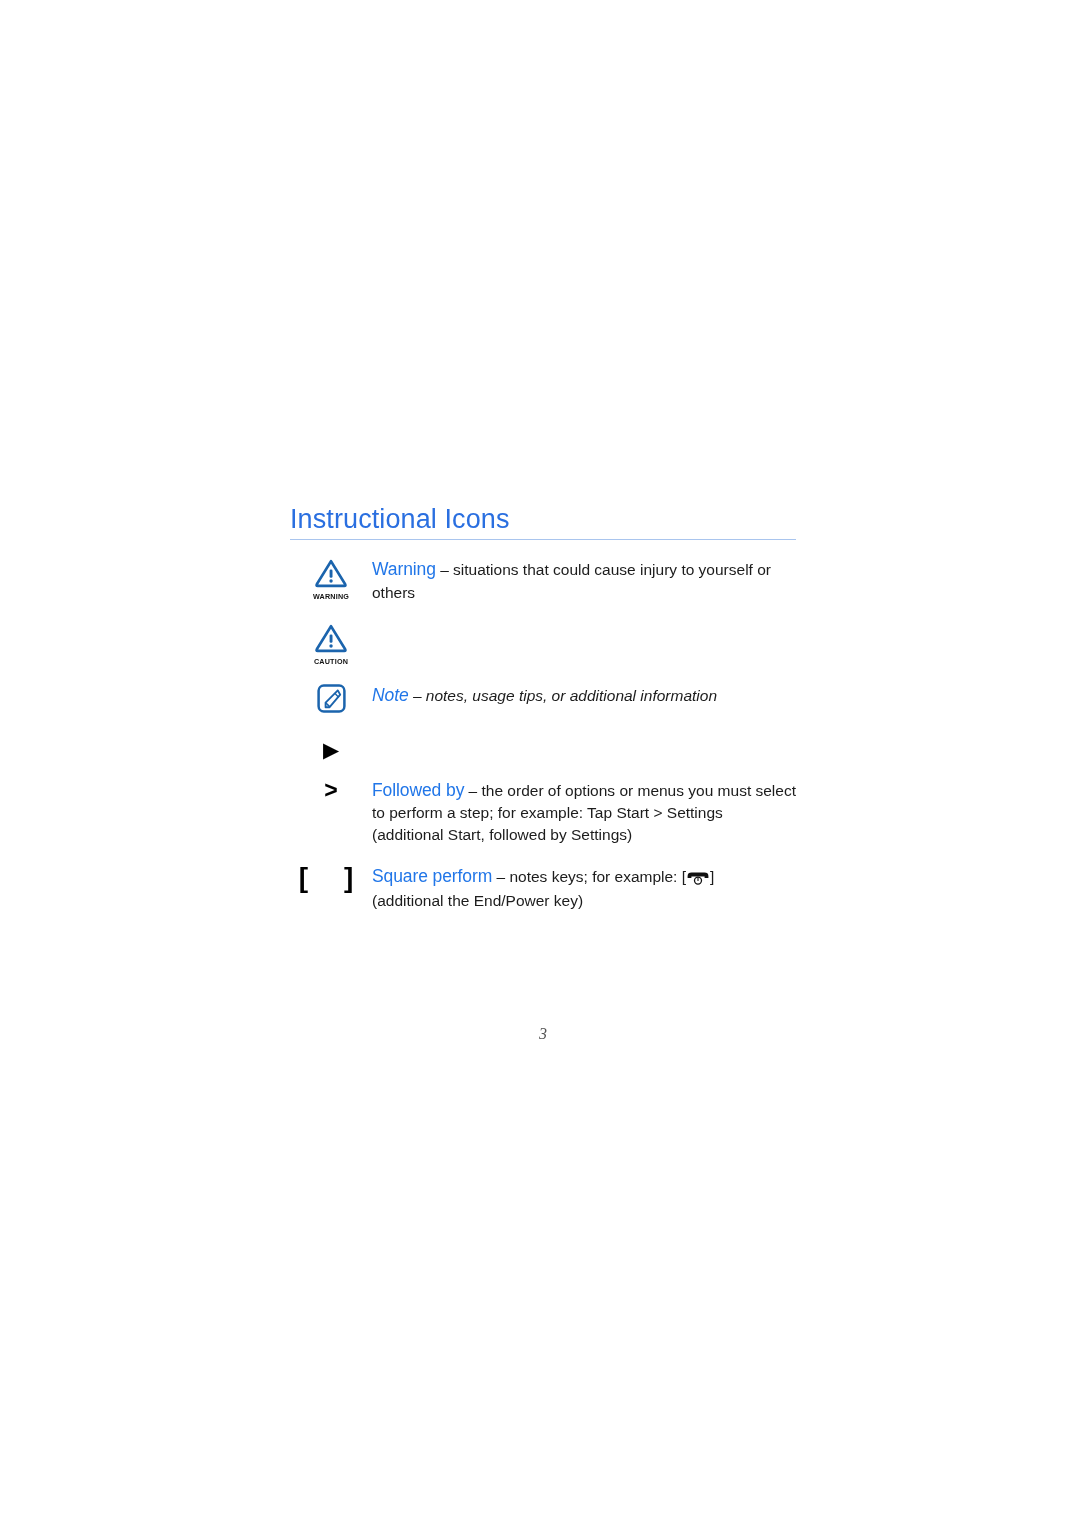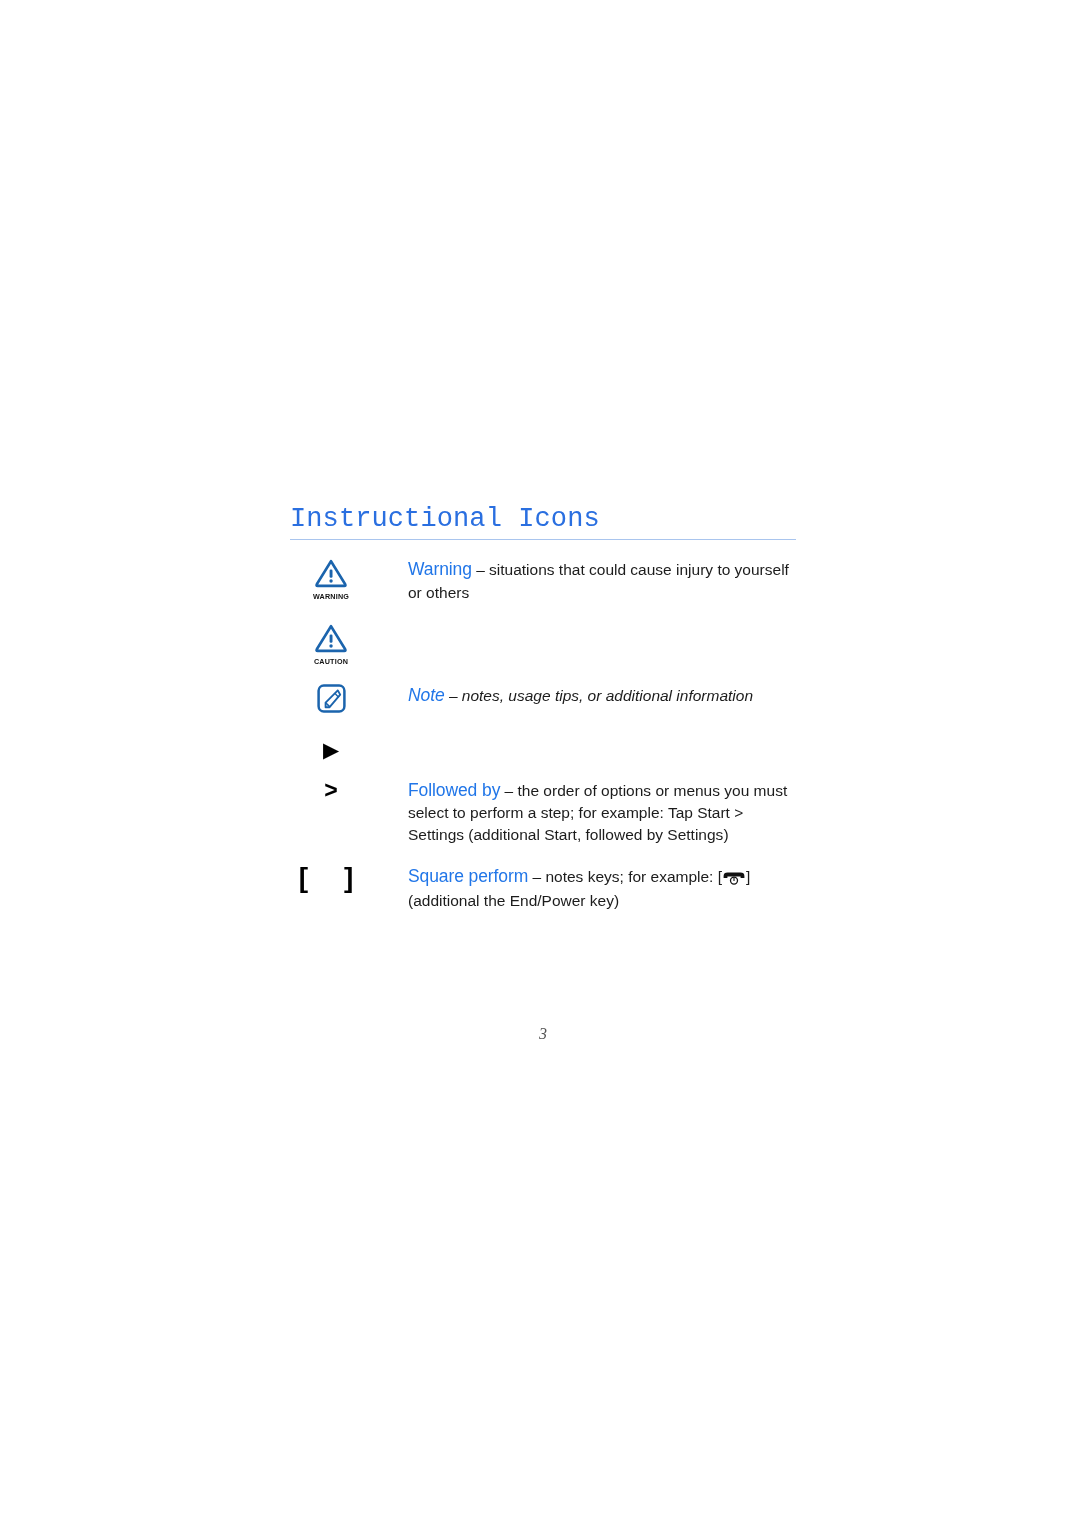--- a/index.html
+++ b/index.html
@@ -18,21 +18,21 @@
   
   .page {
     position: absolute;
     left: 290px;
     top: 505px;
     width: 506px;
   }
 
   
   .section-title {
-    font-family: Liberation Mono, monospace;
+    font-family: Liberation Sans, sans-serif;
     font-size: 27px;
     font-weight: 400;
     color: #2a6fe0;
     letter-spacing: 0.1px;
     line-height: 1.05;
     margin: 0;
     padding: 0 0 6px 0;
   }
   .title-rule {
     height: 1px;
@@ -67,21 +67,20 @@
   }
   .icon-cell.glyph {
     padding-top: 1px;
   }
   .row-text {
     flex: 1 1 auto;
     font-size: 15.5px;
     color: #1c1c1c;
     line-height: 1.4;
     padding-top: 1px;
-    margin-left: 36px;
   }
   .kw {
     color: #2176e8;
     font-size: 17.5px;
     font-weight: 400;
     letter-spacing: -0.1px;
   }
   .b { font-weight: normal; }
 
   

